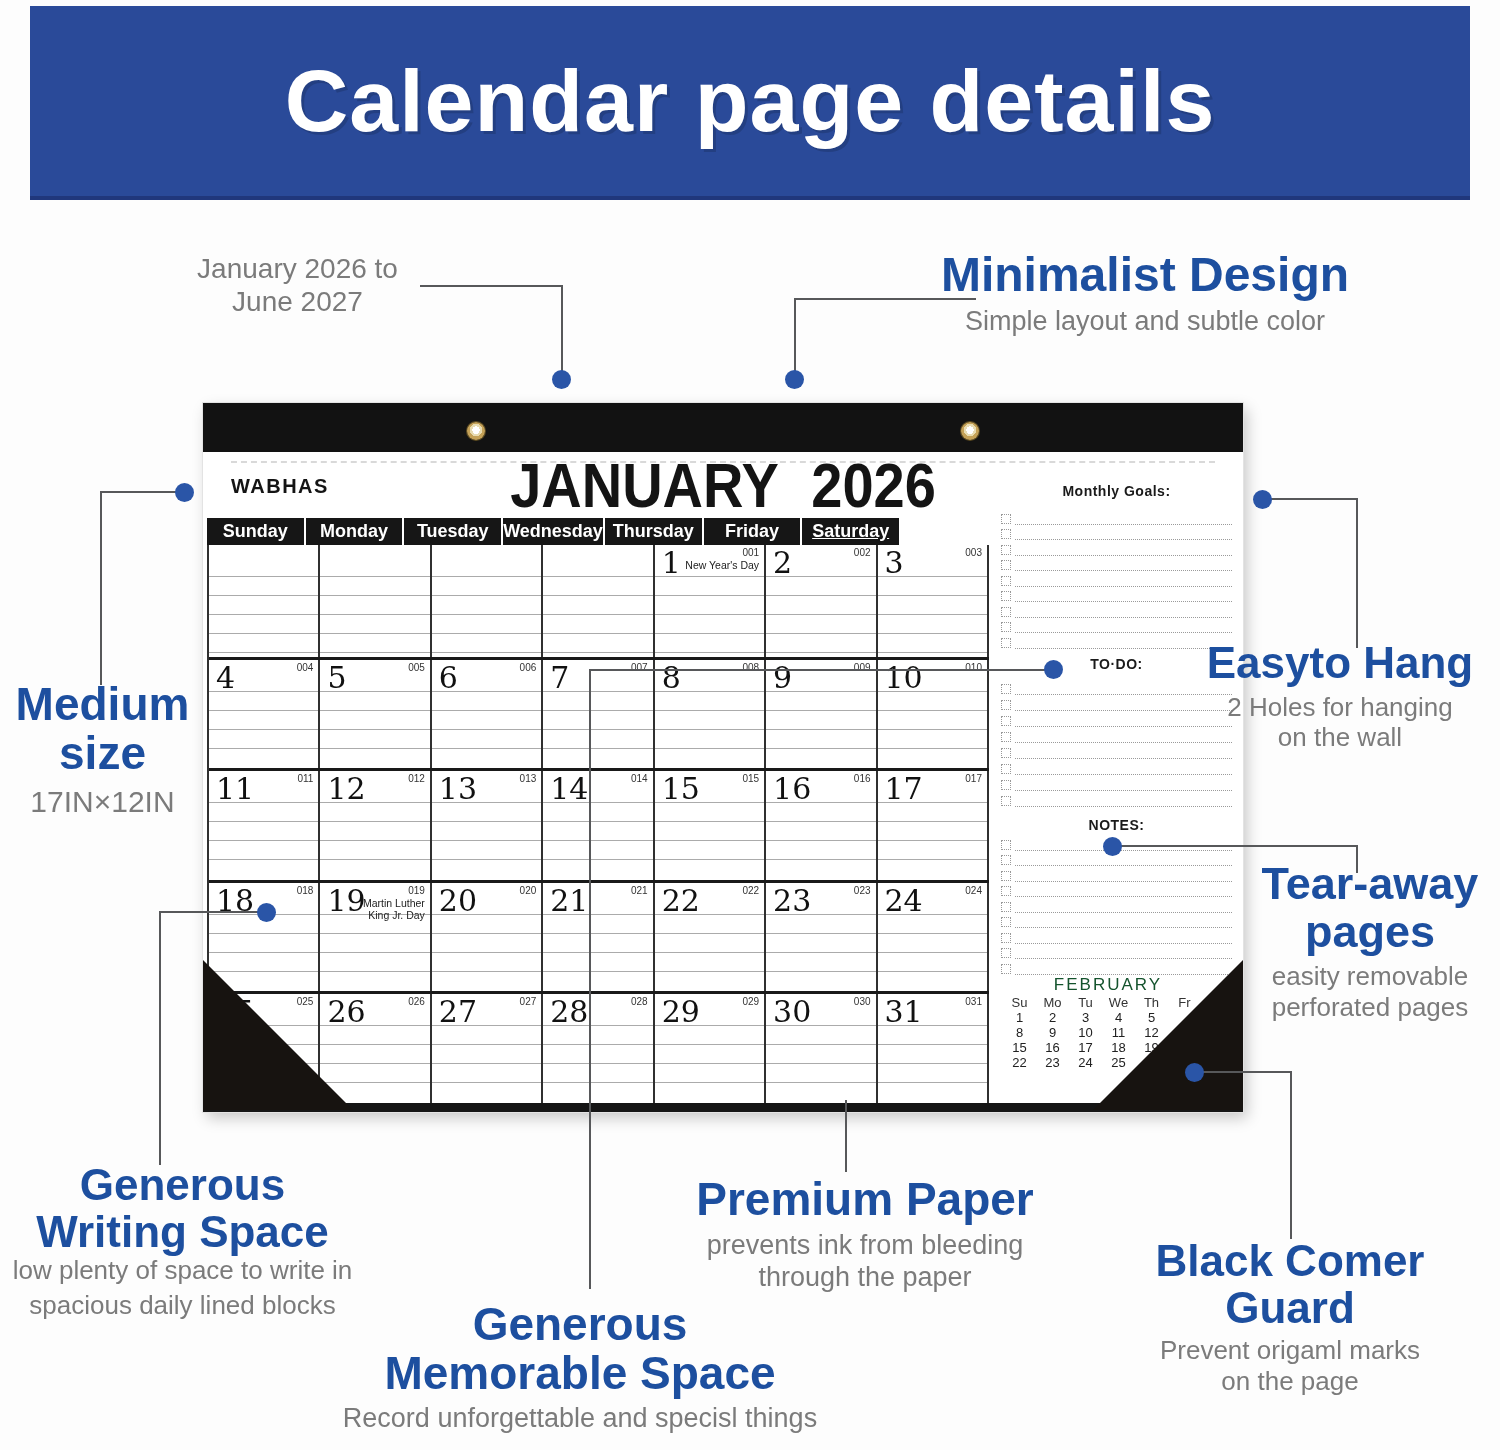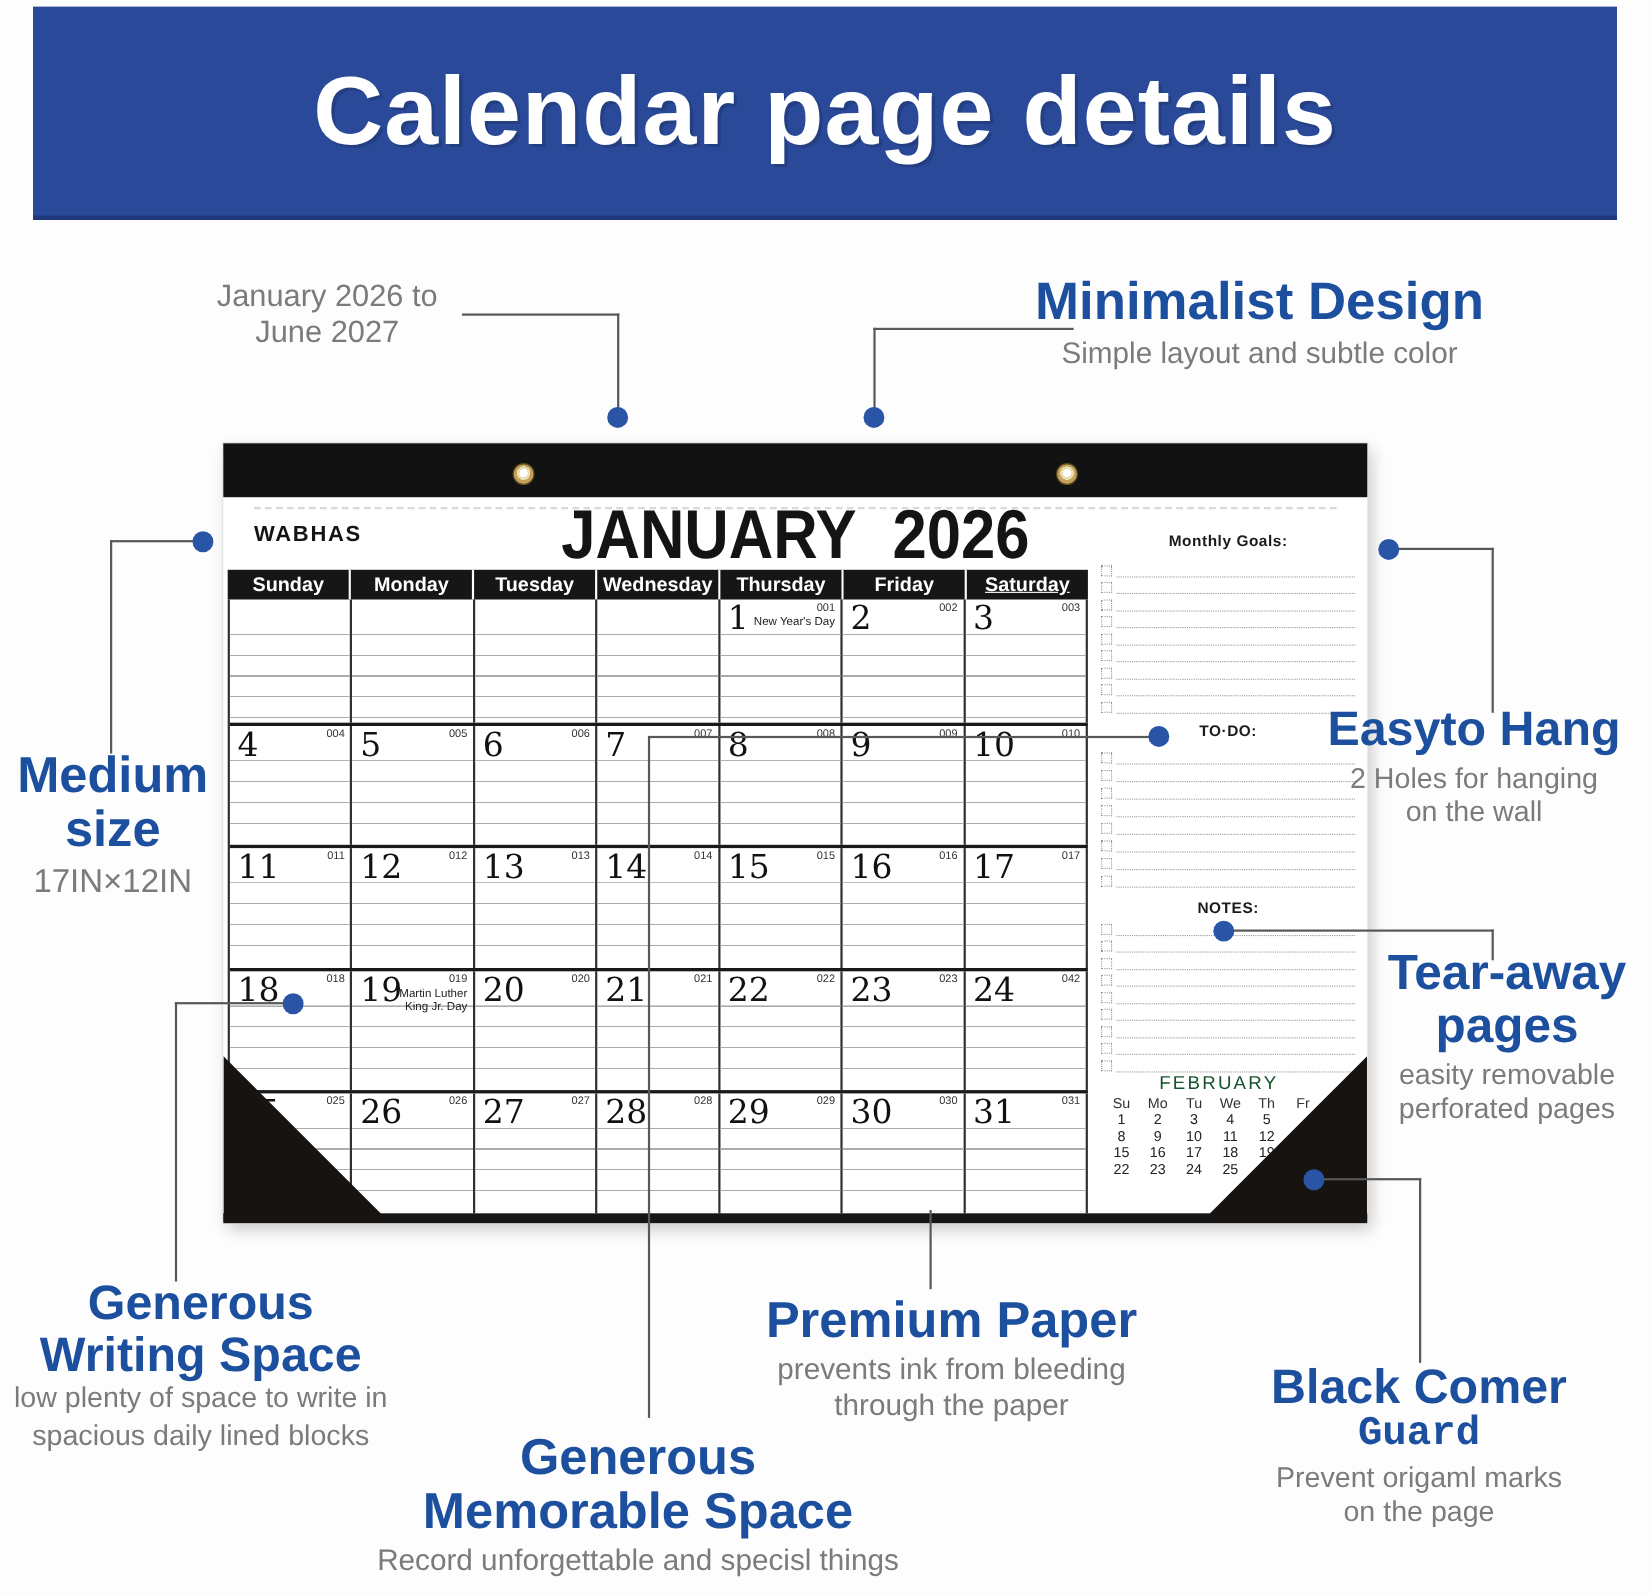--- a/index.html
+++ b/index.html
@@ -37,21 +37,21 @@
     box-shadow:0 0 0 1px #5e4c20;
   }
   .perf { position:absolute; left:28px; right:28px; top:58px; border-top:2px dashed #d9d9d9; }
   .brand { position:absolute; left:28px; top:72px; font-size:20px; font-weight:bold; letter-spacing:1.5px; color:#141414; }
   .mtitle {
     position:absolute; left:0; right:0; top:46px; text-align:center;
     font-size:56px; font-weight:bold; color:#141414; letter-spacing:0px; word-spacing:18px;
     transform:scaleY(1.12); transform-origin:top;
   }
   
-  .whead { position:absolute; left:4px; top:115px; width:782px; height:27px; display:flex; }
+  .whead { position:absolute; left:4px; top:115px; width:692px; height:27px; display:flex; }
   .wd-cell {
     flex:1; background:#161616; color:#ffffff; font-size:18px; font-weight:bold;
     text-align:center; line-height:27px; border-right:2px solid #ffffff;
   }
   .wd-cell:last-child { border-right:none;text-decoration:underline; }
   
   .grid { position:absolute; left:4px; top:142px; width:782px; height:558px; border-left:2px solid #303030; box-sizing:border-box; }
   .wrow { display:flex; height:111.6px; box-sizing:border-box; position:relative; }
   .wrow + .wrow { border-top:3px solid #191919; }
   .cell { flex:1; position:relative; border-right:2px solid #303030; box-sizing:border-box; }
@@ -130,21 +130,21 @@
 </div>
 
 <div class="co" style="left:640px; top:1175px; width:450px;">
   <div class="t" style="font-size:46px;">Premium Paper</div>
   <div class="s" style="font-size:27px; margin-top:6px;">prevents ink from bleeding</div>
   <div class="s" style="font-size:27px;">through the paper</div>
 </div>
 
 <div class="co" style="left:1090px; top:1238px; width:400px;">
   <div class="t" style="font-size:44px;">Black Comer</div>
-  <div class="t" style="font-size:37px;font-family:Liberation Mono, monospace;">Guard</div>
+  <div class="t" style="font-size:44px;">Guard</div>
   <div class="s" style="font-size:26px; margin-top:4px;">Prevent origaml marks</div>
   <div class="s" style="font-size:26px;">on the page</div>
 </div>
 
 <div class="cl" style="left:420px; top:285px; width:143px; height:2px;"></div>
 <div class="cl" style="left:561px; top:285px; width:2px; height:90px;"></div>
 <div class="cl" style="left:794px; top:298px; width:182px; height:2px;"></div>
 <div class="cl" style="left:794px; top:298px; width:2px; height:76px;"></div>
 <div class="cl" style="left:100px; top:491px; width:86px; height:2px;"></div>
 <div class="cl" style="left:100px; top:491px; width:2px; height:194px;"></div>
@@ -325,21 +325,21 @@
           <div class="doy">022</div>
         </div>
         <div class="cell">
           <div class="rl"></div>
           <div class="dnum">23</div>
           <div class="doy">023</div>
         </div>
         <div class="cell">
           <div class="rl"></div>
           <div class="dnum">24</div>
-          <div class="doy">042</div>
+          <div class="doy">024</div>
         </div>
       </div>
       <div class="wrow">
         <div class="cell">
           <div class="rl"></div>
           <div class="dnum">25</div>
           <div class="doy">025</div>
         </div>
         <div class="cell">
           <div class="rl"></div>

